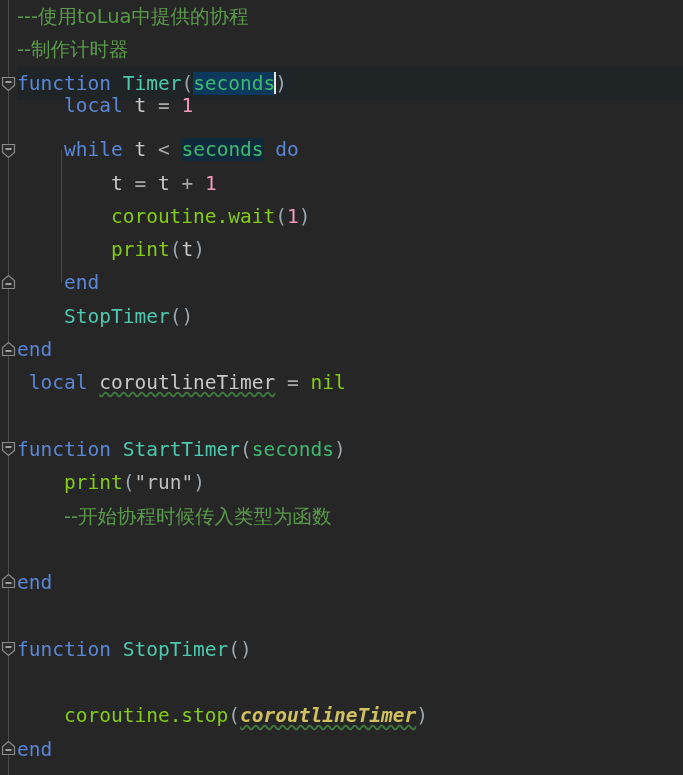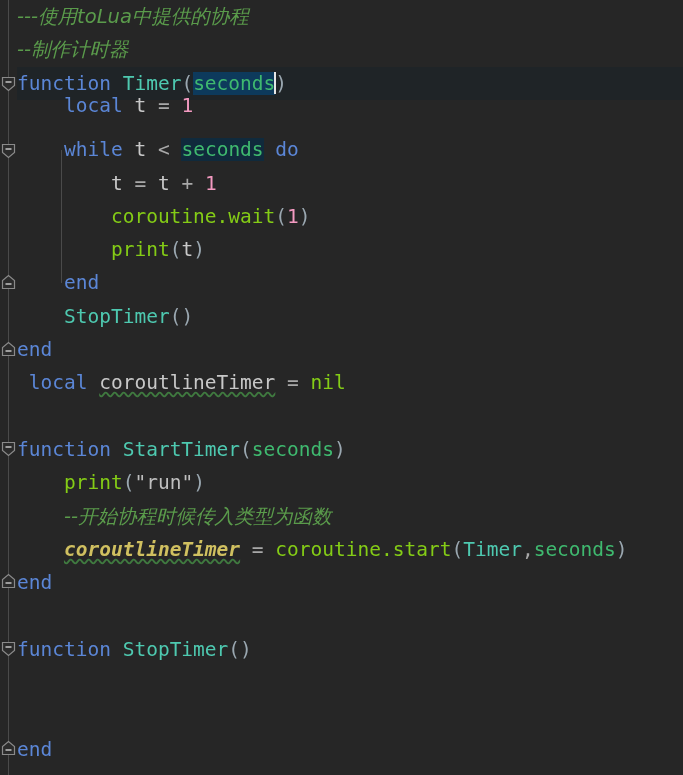--- a/index.html
+++ b/index.html
@@ -97,21 +97,21 @@
   .kw       { color: #5b86d6; text-align: right; }            
   .fname    { color: #4ec9b0; }            
   .param    { color: #3fb96f; }            
   .plain    { color: #c8c8c8; }            
   .punct    { color: #a8a8a8; }
   .paren    { color: #9aa7b0; }
   .call     { color: #84cc16; }            
   .num      { color: #f49ac1; }            
   .nil      { color: #84cc16; }            
   .str      { color: #bfbfbf; }            
-  .comment  { color: #5a9b4b; font-style: italic; font-family:"DejaVu Sans","Liberation Sans",sans-serif; }
+  .comment  { color: #5a9b4b; font-family:"DejaVu Sans","Liberation Sans",sans-serif; }
   .field    { color: #d0c060; font-style: italic; font-weight: bold;
               text-decoration: underline; text-decoration-color:#c8c020; }
 
   
   .sel {
     background: #0d3a5c;
     color: #3fb96f;
     padding: 0;
   }
   .caret {
@@ -203,37 +203,37 @@
     </div>
 
     <div class="line" style="top:466.2px">
       <span class="txt">    <span class="call">print</span><span class="paren">(</span><span class="str">"run"</span><span class="paren">)</span></span>
     </div>
 
     <div class="line" style="top:499.5px">
       <span class="txt">    <span class="comment">--开始协程时候传入类型为函数</span></span>
     </div>
 
-    <div class="line" style="top:532.8px">
-      <span class="txt">    <span class="field squig">coroutlineTimer</span> <span class="punct">=</span> <span class="call">coroutine.start</span><span class="paren">(</span><span class="fname">Timer</span><span class="punct">,</span><span class="param">seconds</span><span class="paren">)</span></span>
-    </div>
 
     <div class="line" style="top:566.1px">
       <span class="txt"><span class="kw">end</span></span>
     </div>
 
     <div class="line" style="top:599.4px">
       <span class="txt"></span>
     </div>
 
     <div class="line" style="top:632.7px">
       <span class="txt"><span class="kw">function</span> <span class="fname">StopTimer</span><span class="paren">(</span><span class="paren">)</span></span>
     </div>
 
 
+    <div class="line" style="top:699.3px">
+      <span class="txt">    <span class="call">coroutine.stop</span><span class="paren">(</span><span class="field squig">coroutlineTimer</span><span class="paren">)</span></span>
+    </div>
 
     <div class="line" style="top:732.6px">
       <span class="txt"><span class="kw">end</span></span>
     </div>
   </div>
 
   <div class="iguide" style="left:61px; top:150px;  height:133px;"></div>
   <div class="iguide" style="left:61px; top:183px;  height:0px;"></div>
 
   <div class="gutter">

